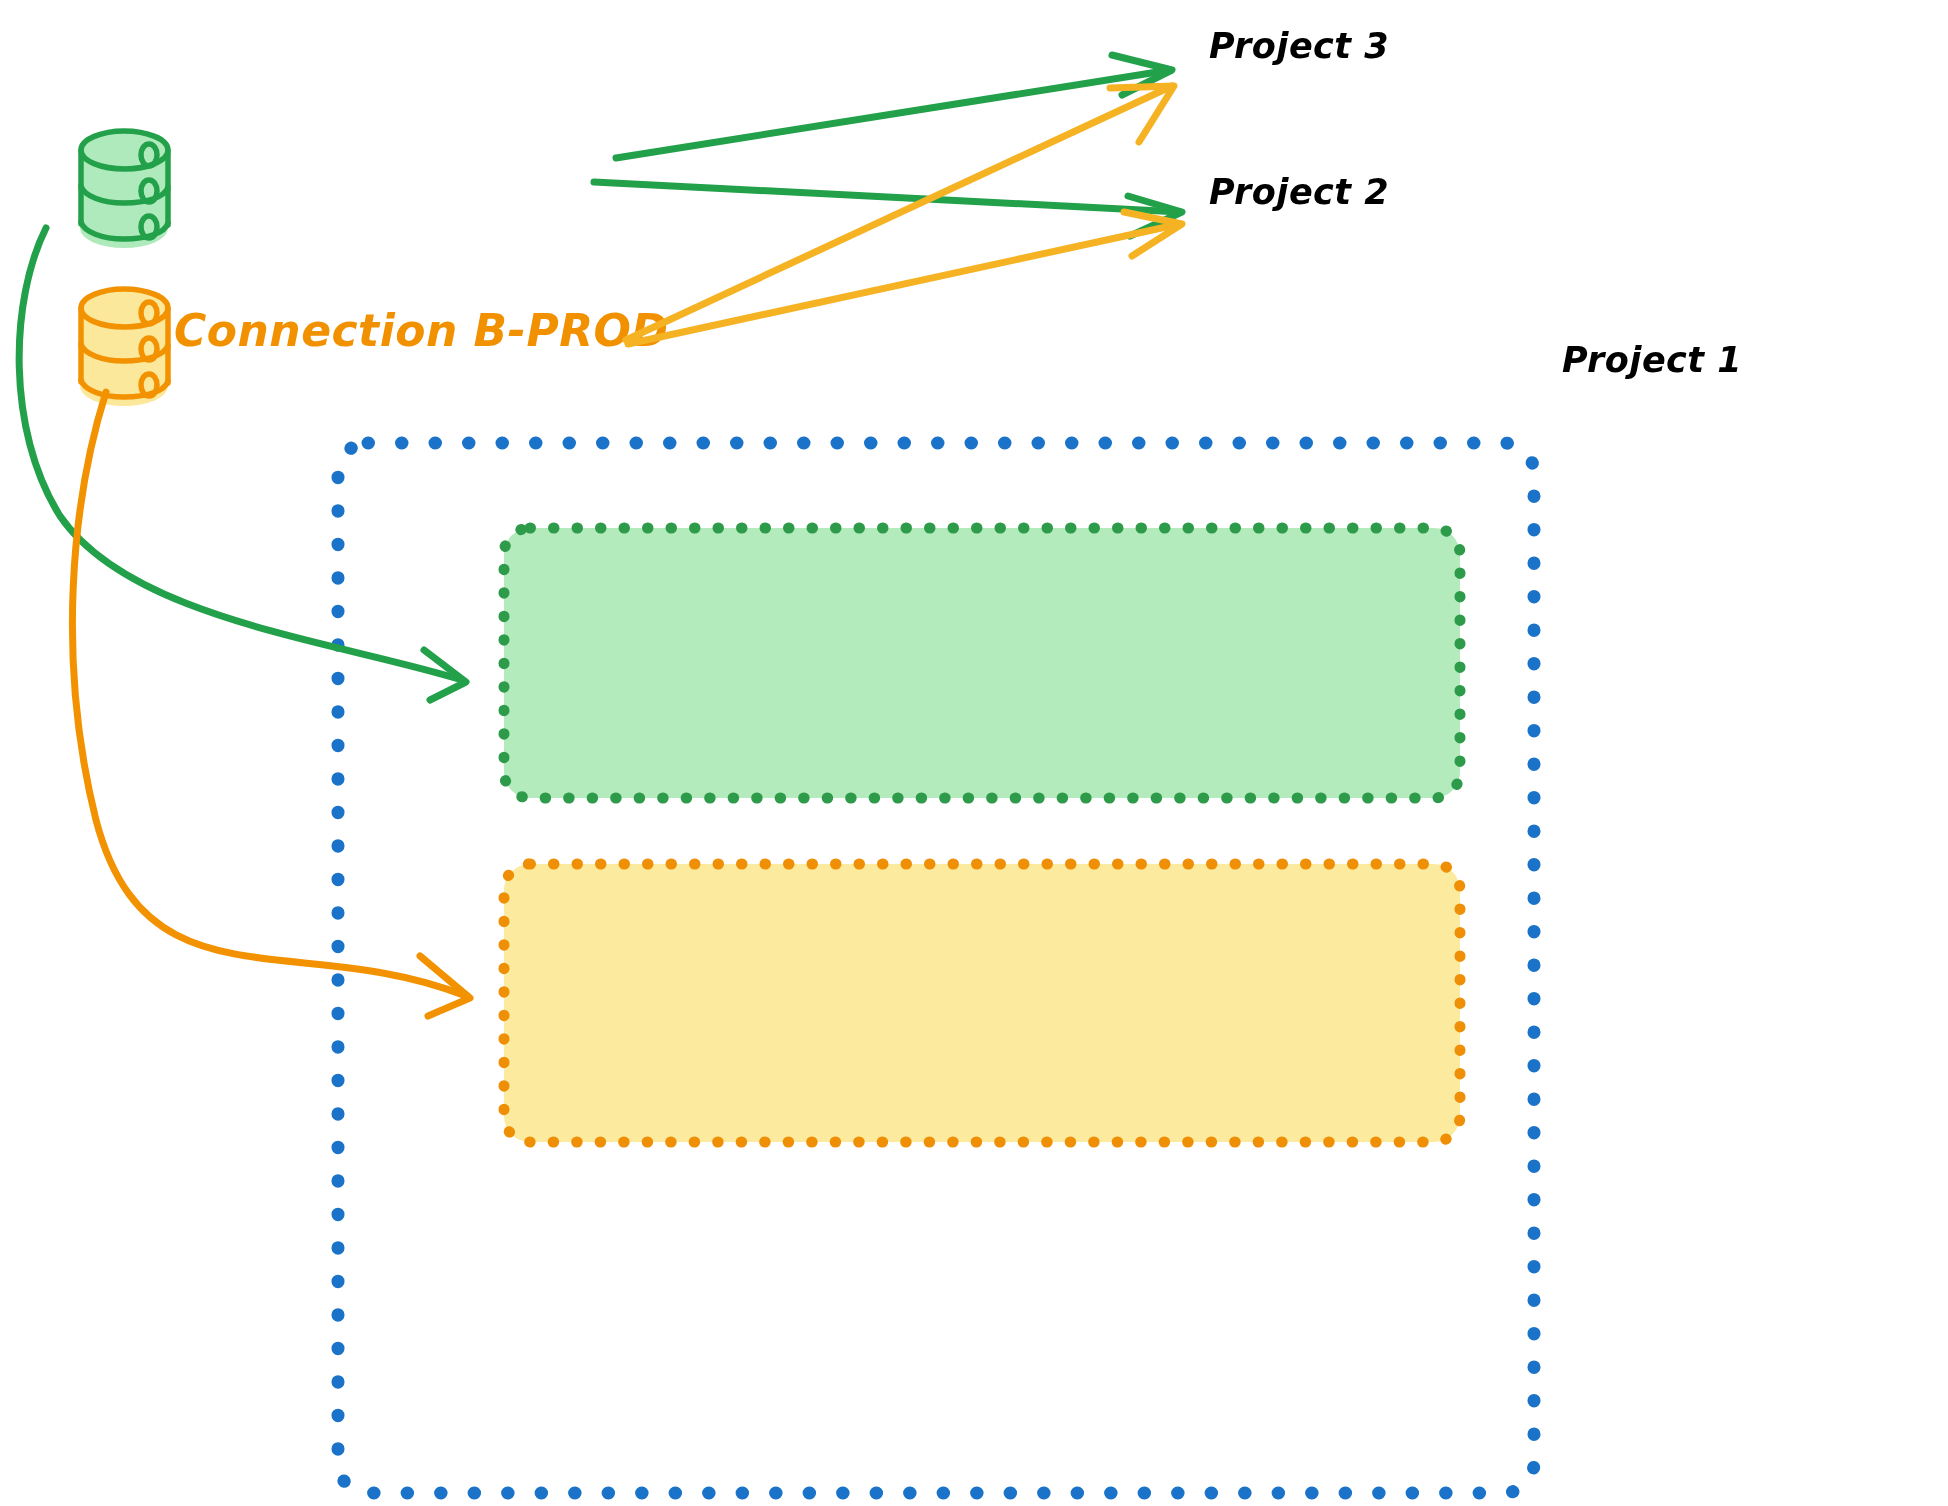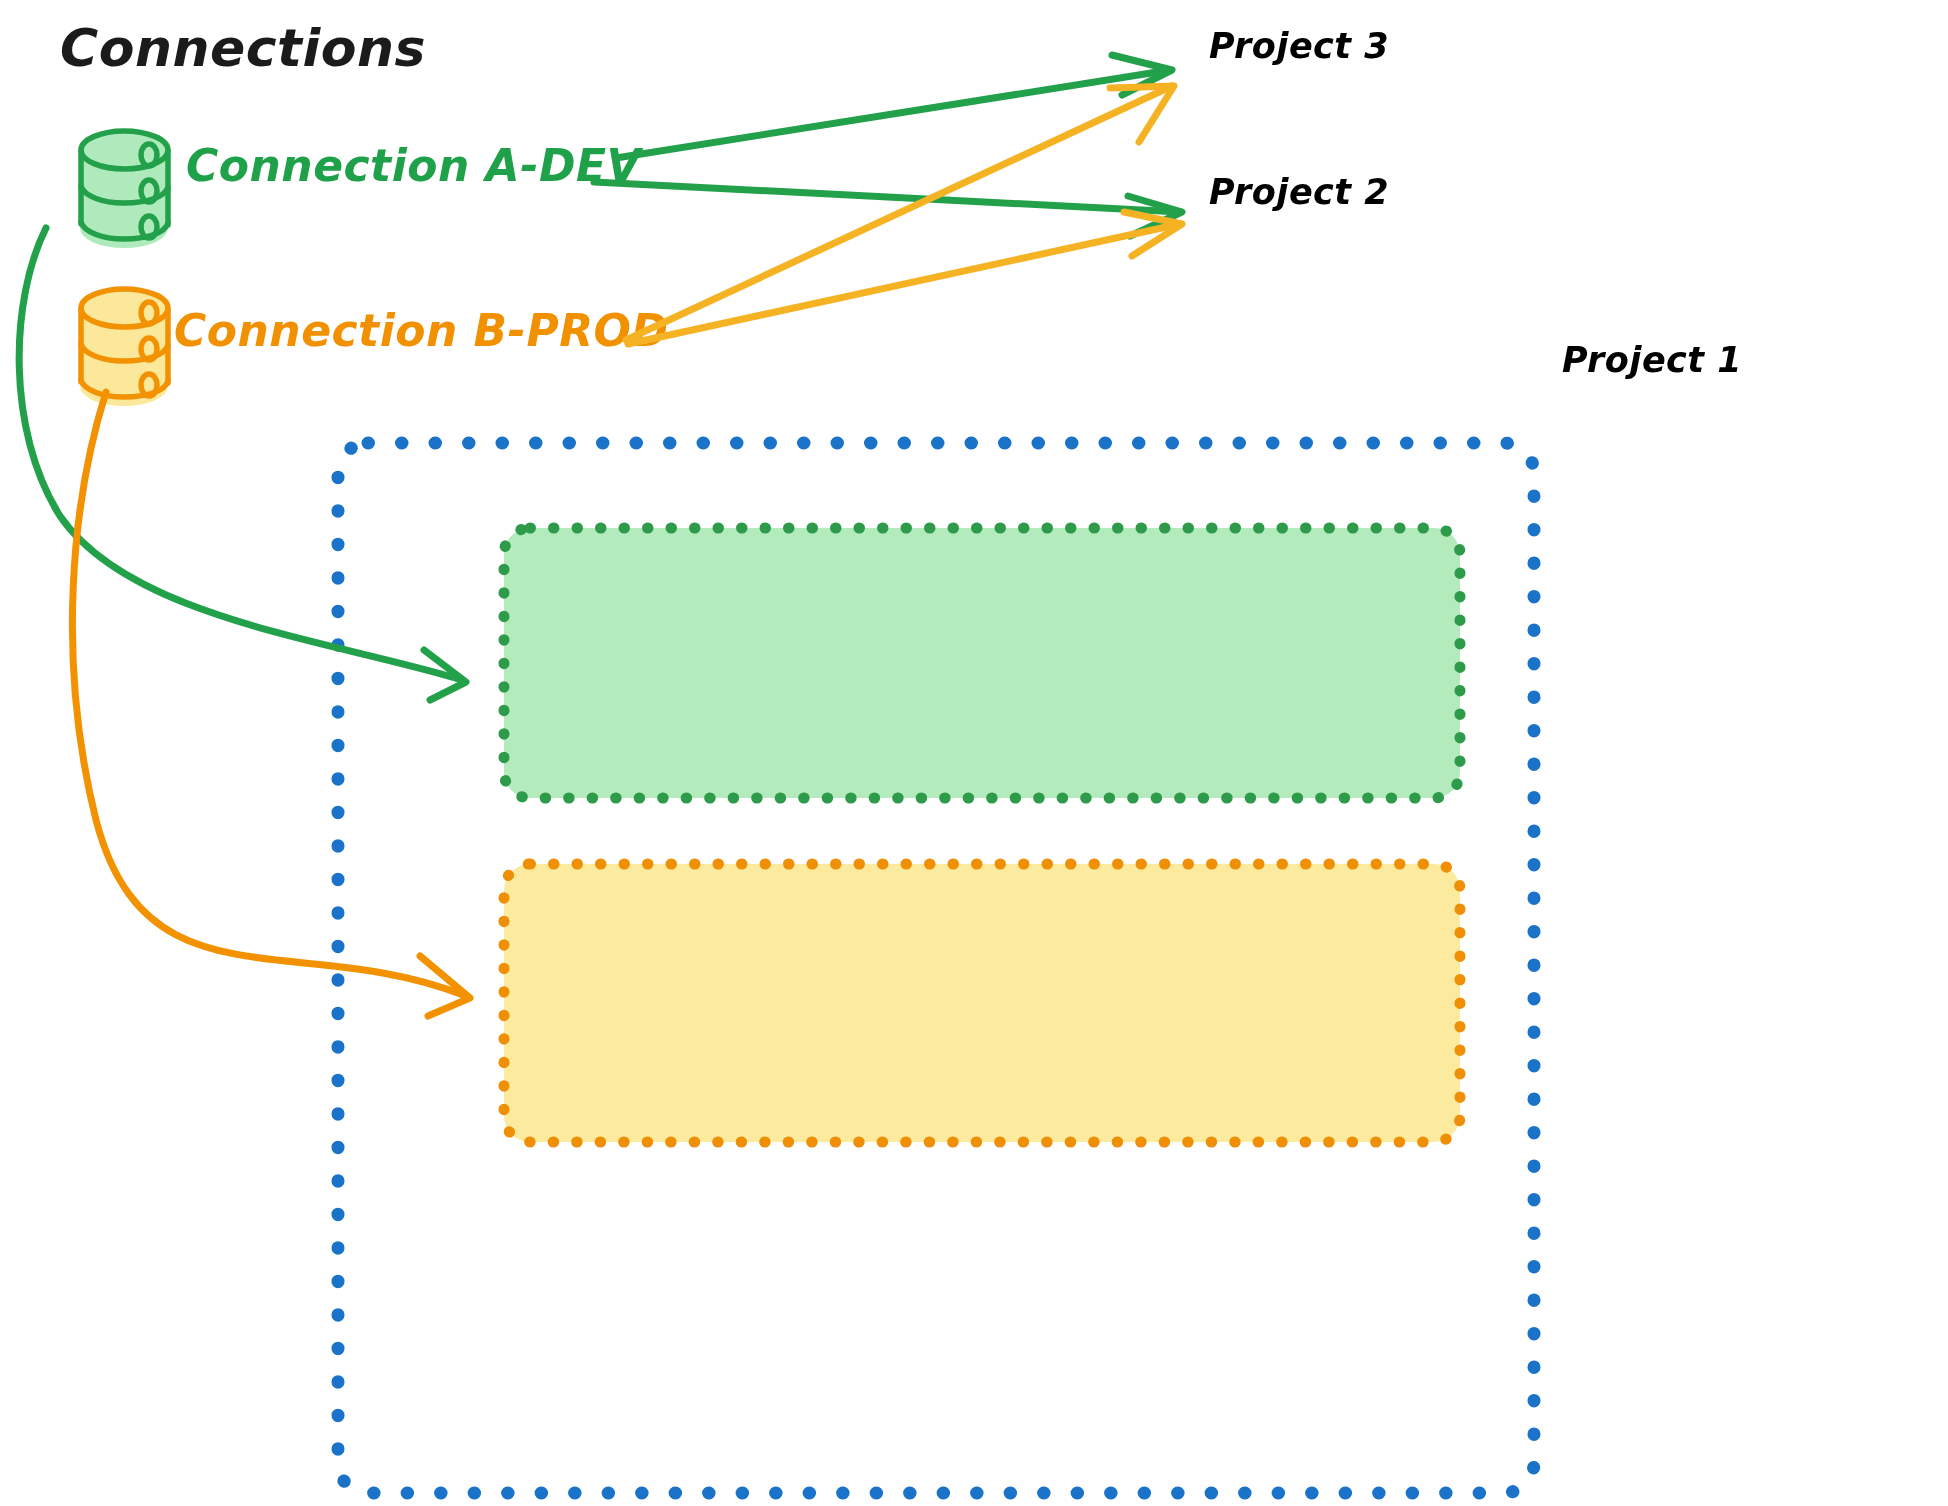--- a/index.html
+++ b/index.html
@@ -28,23 +28,21 @@
 
   .cred{position:absolute;font-size:31px;white-space:nowrap;letter-spacing:1px;}
   .cred.dev{right:508px;top:728px;color:#2e9b4a;}
   .cred.prod{right:508px;top:1065px;color:#ef8f06;}
 </style>
 </head>
 <body>
 
 <div id="stage">
 
-  <div class="title-connections hand">Connections</div>
 
-  <div class="lbl-a hand">Connection A-DEV</div>
   <div class="lbl-b hand">Connection B-PROD</div>
 
   <div class="proj proj3 hand">Project 3</div>
   <div class="proj proj2 hand">Project 2</div>
   <div class="proj proj1 hand">Project 1</div>
 
   <div class="envtitle dev hand">Dev. Environment</div>
   <div class="envtitle prod hand">Prod. Environment</div>
 
   <div class="cred dev mono">User Credentials : Credentials A</div>

